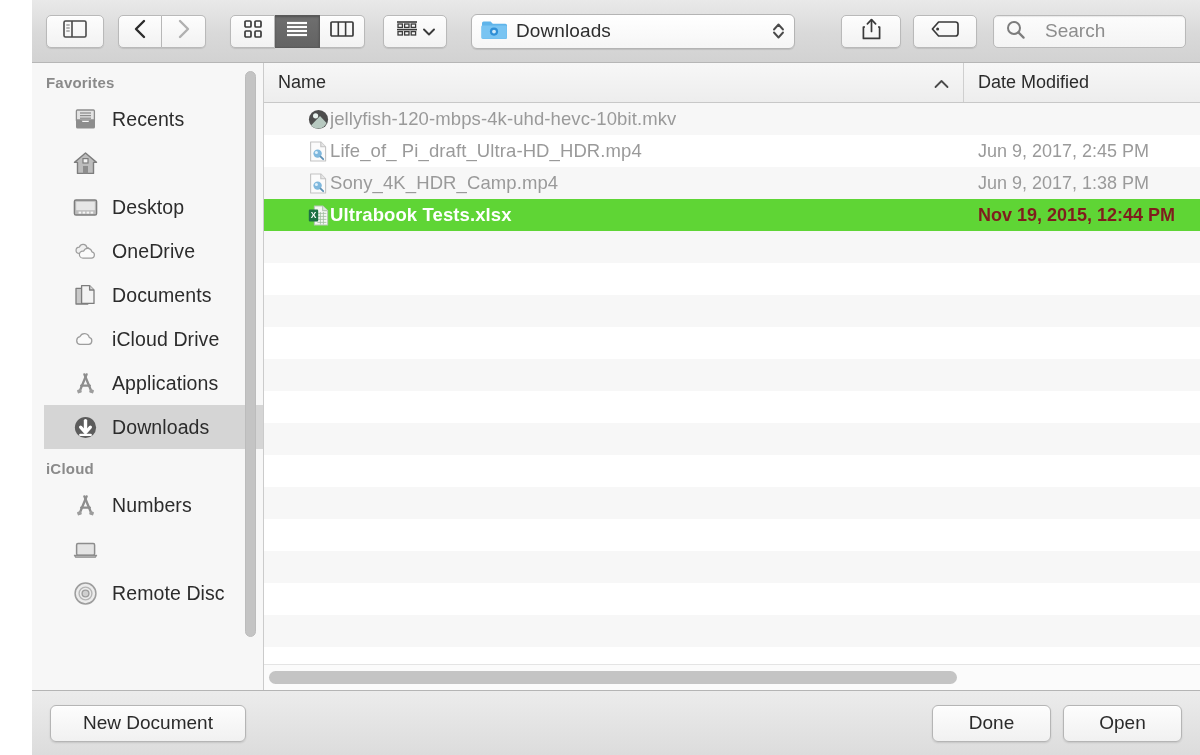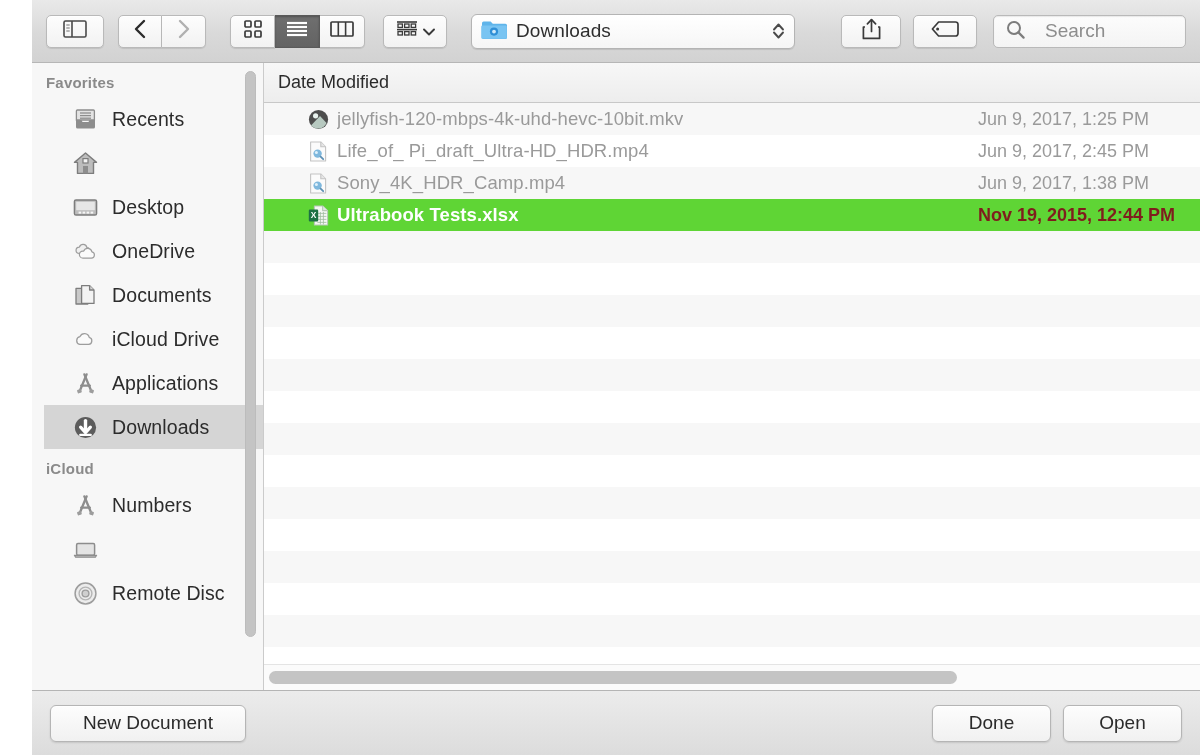--- a/index.html
+++ b/index.html
@@ -112,21 +112,21 @@
 
   .rows { flex:1 1 auto; position:relative; overflow:hidden; }
   .row {
     height:32px; display:flex; align-items:center; position:relative;
     cursor:default;
   }
   .row.odd  { background:#f7f7f7; }
   .row.even { background:#ffffff; }
   .row.selected { background:#5fd535; }
   .row .nm {
-    flex:0 0 700px; display:flex; align-items:center; gap:8px;
+    flex:0 0 700px; display:flex; align-items:center; gap:1px;
     padding-left:44px; min-width:0;
   }
   .row .nm .fico { width:21px; height:21px; flex:0 0 21px; }
   .row .nm .ftxt {
     font-size:18.5px; color:#9a9a9a; white-space:nowrap; overflow:hidden;
     text-overflow:ellipsis; letter-spacing:.1px;
   }
   .row .dt { font-size:18px; color:#9a9a9a; padding-left:14px; white-space:nowrap; }
   .row.selected .ftxt { color:#ffffff; font-weight:bold; }
   .row.selected .dt  { color:#7f1d1d; font-weight:bold; }
@@ -420,37 +420,44 @@
             </span>
             <span class="lbl">Remote Disc</span>
           </div>
         </div>
       <div class="sb-scroll"></div>
     </div>
 
     <div class="filepane">
 
       <div class="col-head">
+        <div class="col name">
+          <span class="ctext">Name</span>
+          <span class="sortchev">
+            <svg width="15" height="9" viewBox="0 0 15 9">
+              <polyline points="1.5,7.5 7.5,1.5 13.5,7.5" fill="none" stroke="#4a4a4a" stroke-width="1.8" stroke-linecap="round" stroke-linejoin="round"></polyline>
+            </svg>
+          </span>
+        </div>
         <div class="col date">
           <span class="ctext">Date Modified</span>
         </div>
       </div>
 
       <div class="rows">
         <div id="file-rows-host">
             <div class="row odd">
               <div class="nm">
                 <span class="fico"><svg width="21" height="21" viewBox="0 0 21 21">
                     <circle cx="10.5" cy="10.5" r="9.6" fill="#4d4d4d"></circle>
                     <path d="M3 16.5 a9.6 9.6 0 0 0 15.6-2.4 l-6.6-7.2 z" fill="#b7c9c0"></path>
                     <circle cx="7.6" cy="6.8" r="2.6" fill="#e8f2ee"></circle>
                   </svg></span>
                 <span class="ftxt">jellyfish-120-mbps-4k-uhd-hevc-10bit.mkv</span>
               </div>
-              <div class="dt">Jun 9, 2017, 1:25 PM</div>
             </div>
             <div class="row even">
               <div class="nm">
                 <span class="fico"><svg width="21" height="21" viewBox="0 0 21 21">
                     <path d="M2.6 1 h10.2 l4.8 4.8 v14.2 h-15 z" fill="#fbfbfb" stroke="#c4c4c4" stroke-width="1.1" stroke-linejoin="round"></path>
                     <path d="M12.8 1 v4.8 h4.8" fill="#e6e6e6" stroke="#c4c4c4" stroke-width="1.1" stroke-linejoin="round"></path>
                     <circle cx="9.6" cy="12.6" r="4.2" fill="#7fb8dd"></circle>
                     <circle cx="8.4" cy="11.4" r="1.5" fill="#dff0fa"></circle>
                     <line x1="12.6" y1="15.6" x2="15.2" y2="18.2" stroke="#5d90b4" stroke-width="1.8" stroke-linecap="round"></line>
                   </svg></span>

